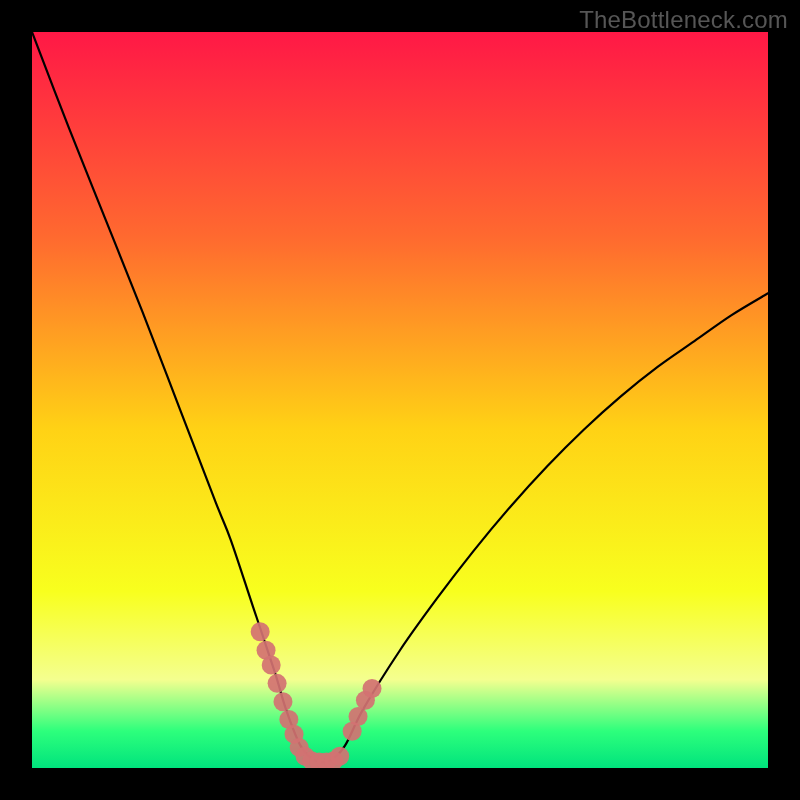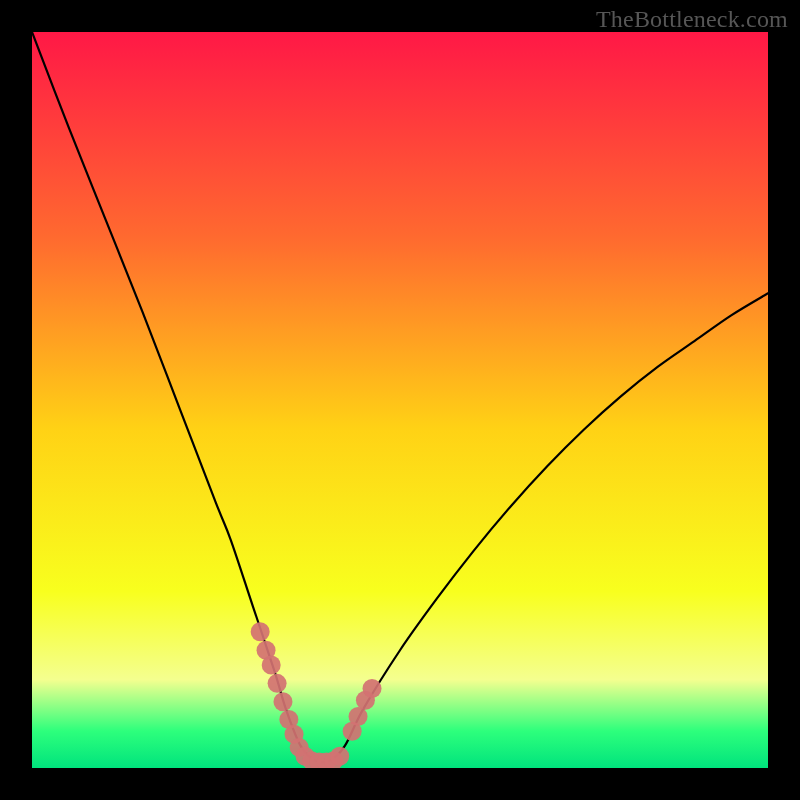--- a/index.html
+++ b/index.html
@@ -7,21 +7,21 @@
   .frame {
     position: relative;
     width: 800px;
     height: 800px;
     background: #000;
   }
   .watermark {
     position: absolute;
     top: 6px;
     right: 12px;
-    font-family: Liberation Serif, serif;
+    font-family: Liberation Sans, sans-serif;
     font-size: 24px;
     font-weight: 500;
     color: #565656;
     letter-spacing: 0.2px;
     z-index: 10;
   }
   .plot-area {
     position: absolute;
     left: 32px;
     top: 32px;

